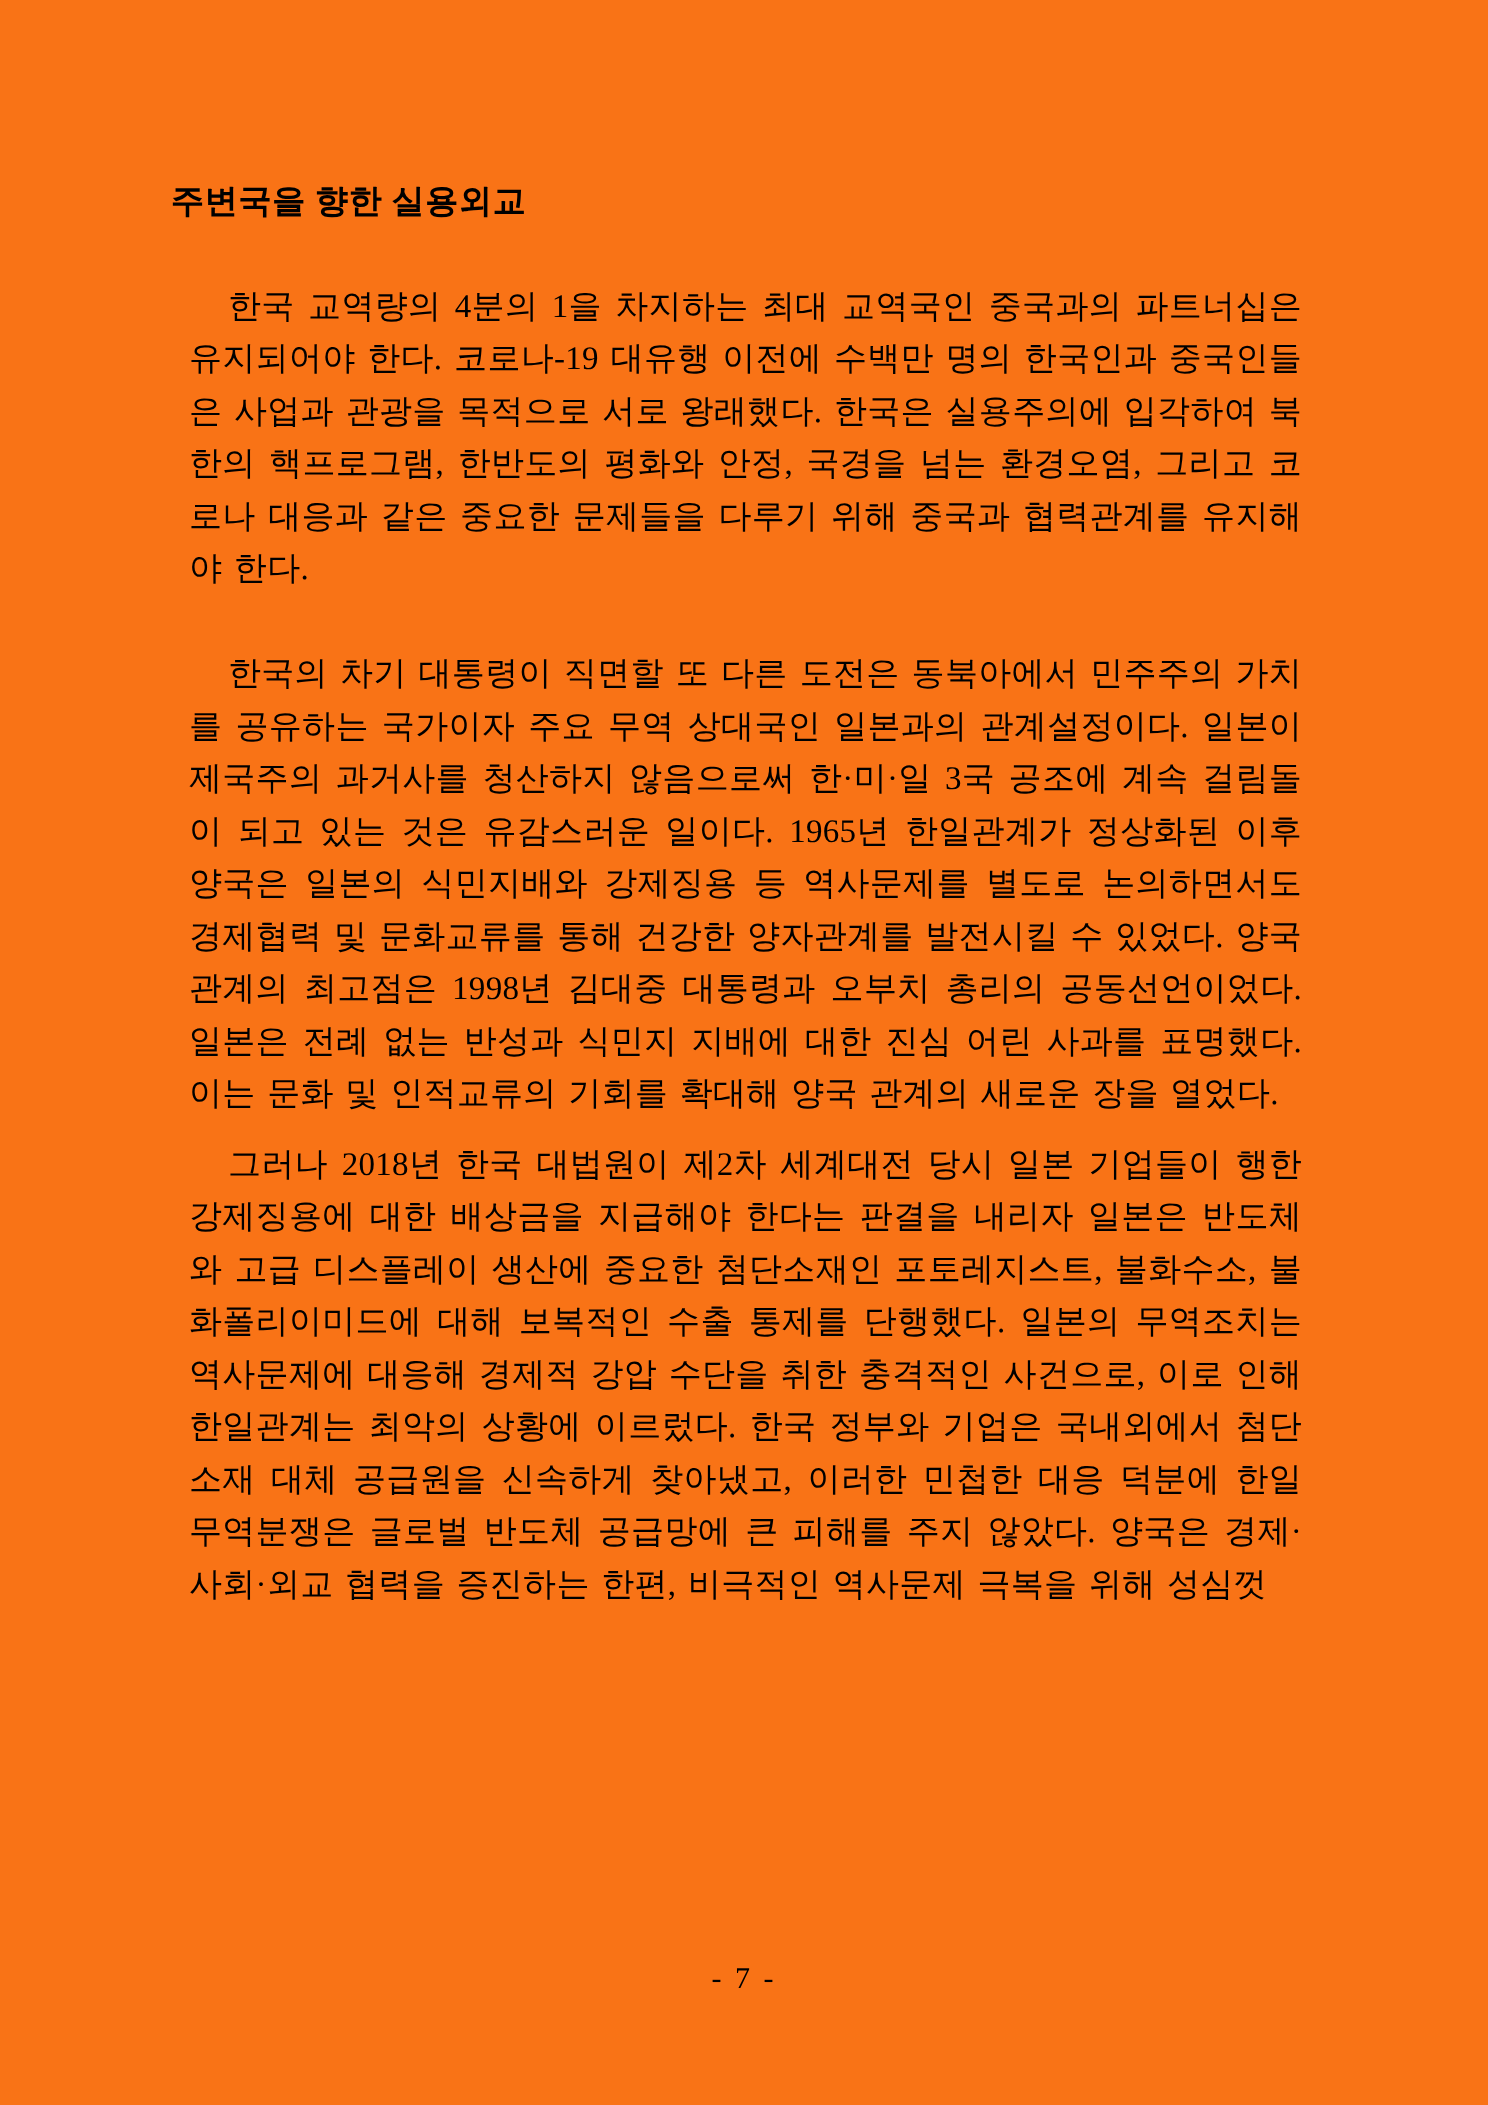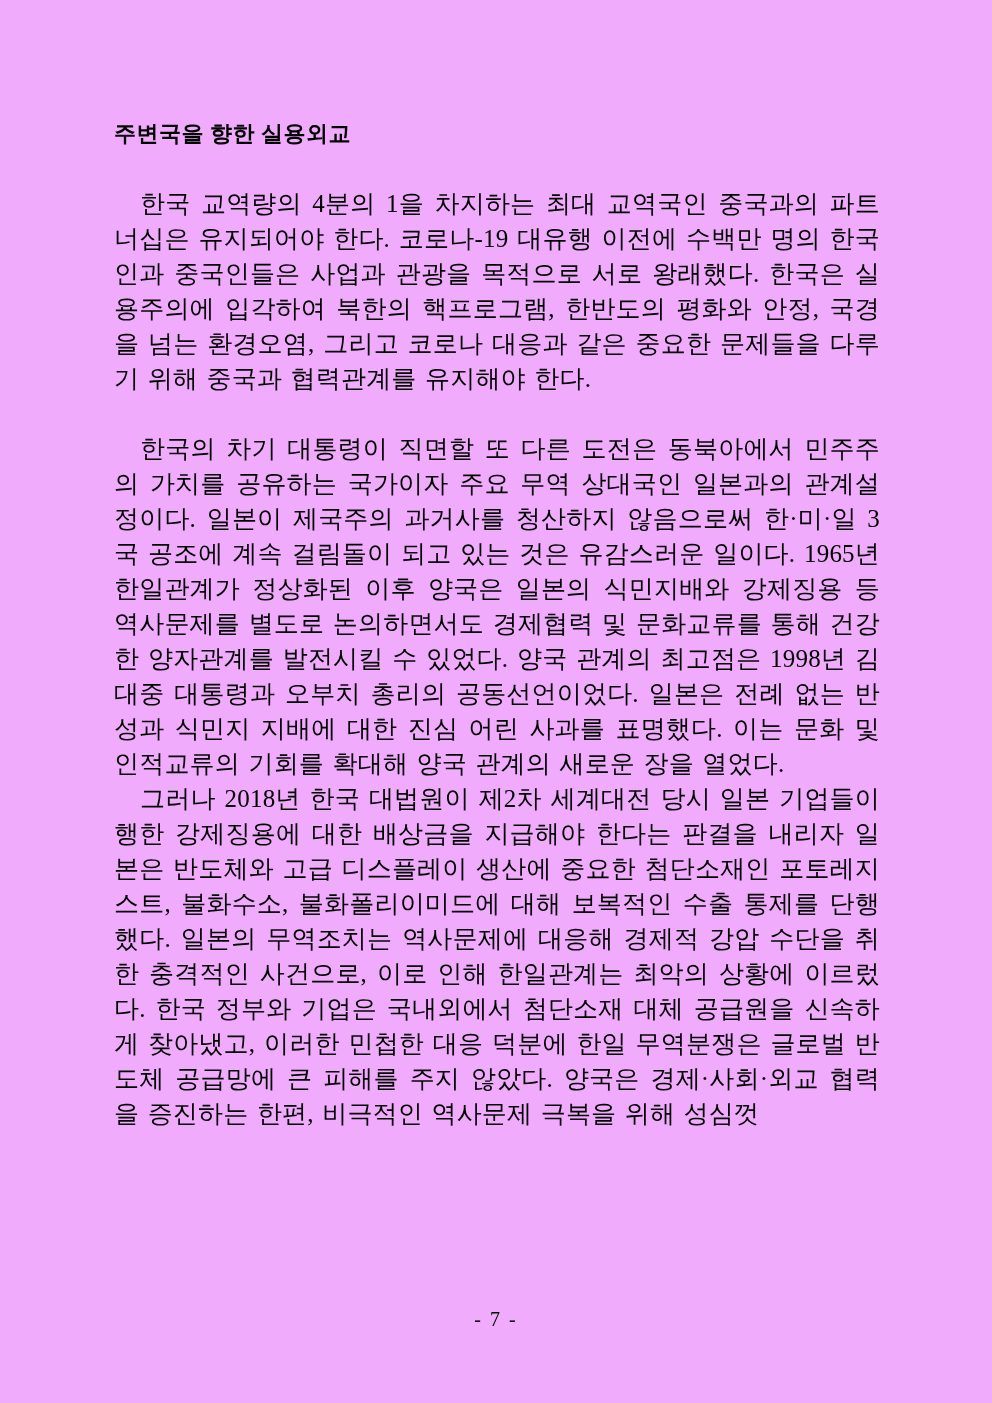--- a/index.html
+++ b/index.html
@@ -14,34 +14,34 @@
     font-family: "Liberation Serif", "DejaVu Serif", serif;
     color: #000000;
     overflow: hidden;
   }
   .page {
     position: relative;
     width: 992px;
     height: 1403px;
     box-sizing: border-box;
     padding: 116px 112px 0 114px;
-    background: #f0abfc;
+    background: #f97316;
   }
   .doc-title {
     font-size: 22px;
     font-weight: bold;
     line-height: 35px;
     margin: 0 0 35px 0;
     letter-spacing: 0.5px;
     text-align: left;
   }
   .para {
-    font-size: 25px;
+    font-size: 22px;
     line-height: 35px;
-    margin: 0;
+    margin: 12px;
     text-align: justify;
     text-indent: 26px;
     word-spacing: 2px;
     letter-spacing: 0.2px;
   }
   .para.gap-after {
     margin-bottom: 35px;
   }
   .page-number {
     position: absolute;

